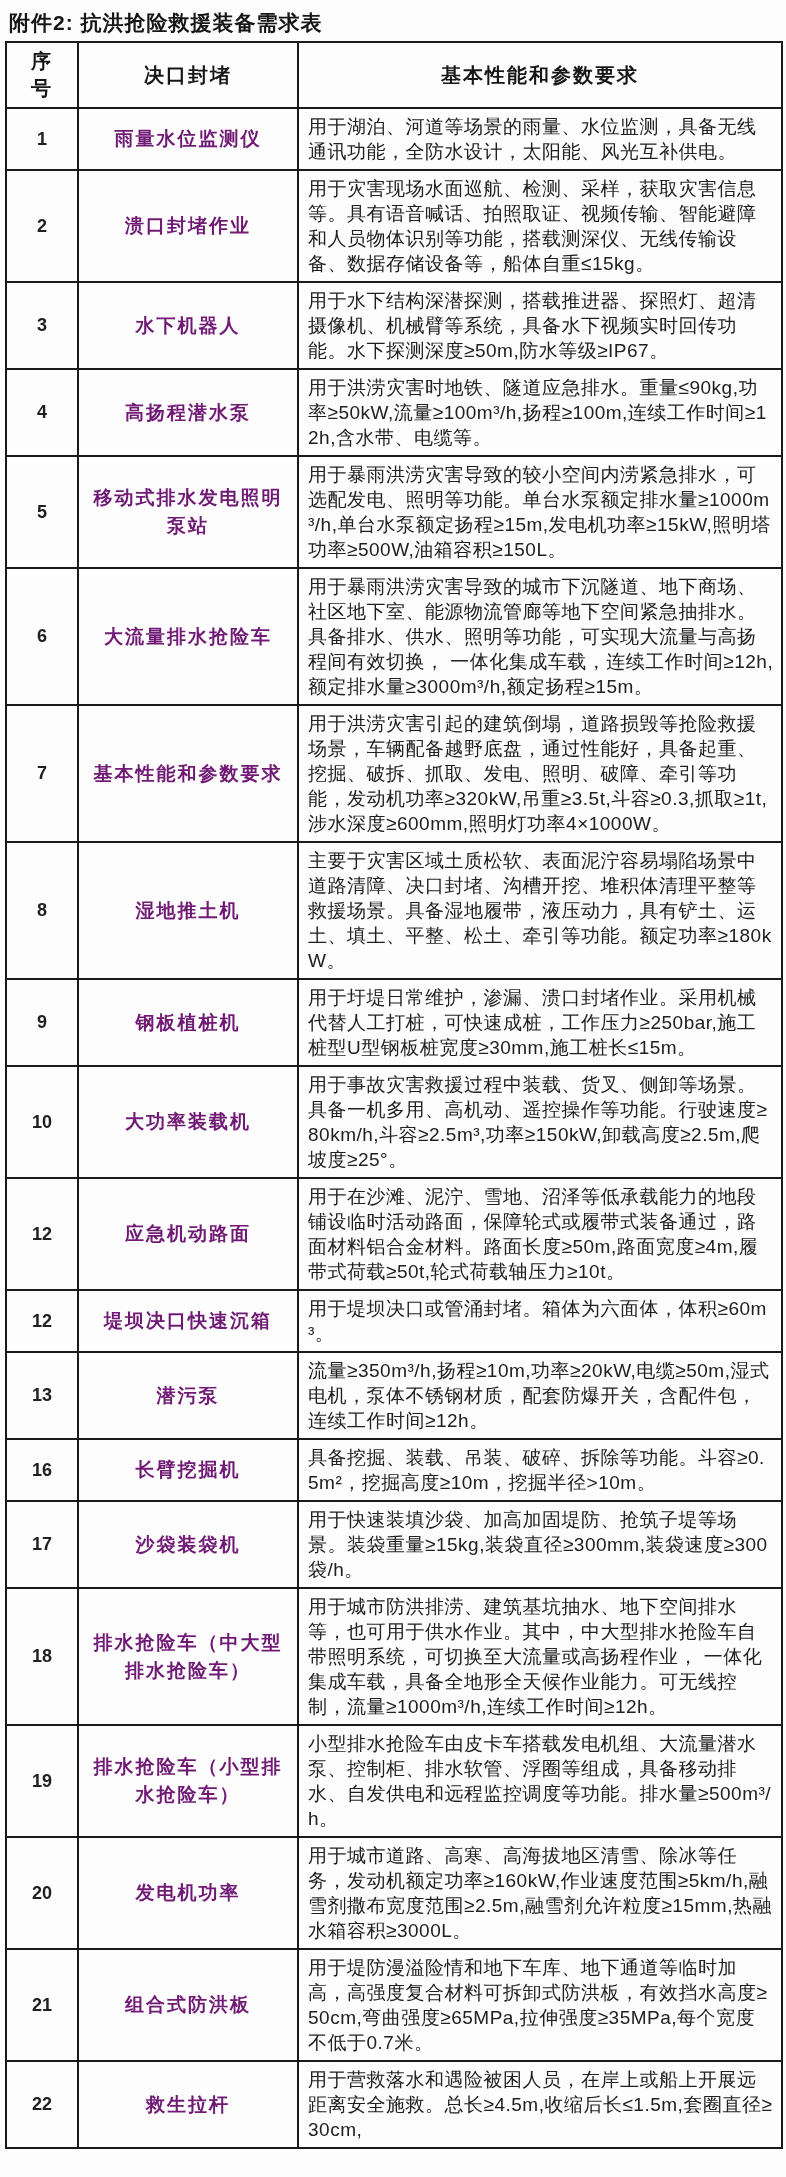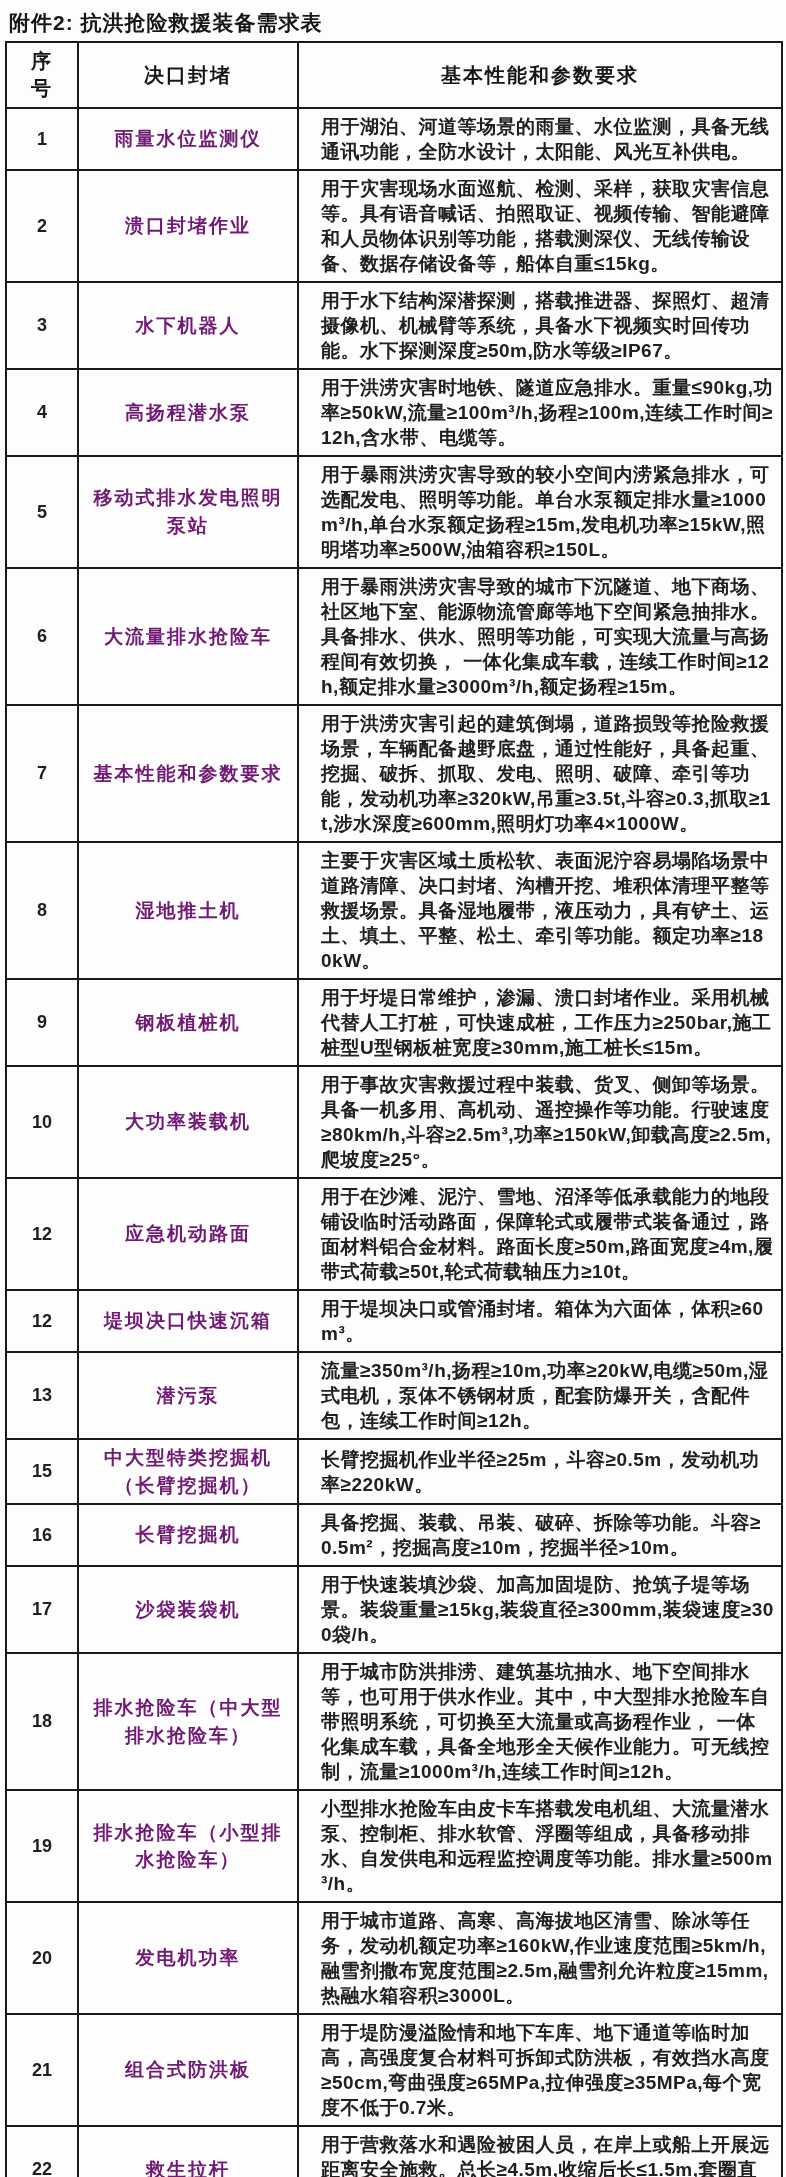--- a/index.html
+++ b/index.html
@@ -31,22 +31,22 @@
     padding:5px 20px; text-align:center; color:#161616;
   }
   td.cell-no {
     font-size:18px; font-weight:bold; text-align:center; color:#202020;
   }
   td.cell-name {
     font-size:19px; font-weight:bold; text-align:center;
     letter-spacing:2px; line-height:1.45; padding:4px 12px; color:#701a75;
   }
   td.cell-desc {
-    font-size:19px; font-weight:bold; line-height:25px;
-    letter-spacing:0.5px; padding:5px 7px 5px 22px;
+    font-size:19px; font-weight:normal; line-height:25px;
+    letter-spacing:0.5px; padding:5px 7px 5px 9px;
     text-align:left; color:#202020; word-break:break-all;
   }
 </style>
 </head>
 <body>
 
 <div class="page">
 
   <div class="doc-title">附件2: 抗洪抢险救援装备需求表</div>
 
@@ -136,25 +136,20 @@
     <td class="cell-desc">用于堤坝决口或管涌封堵。箱体为六面体，体积≥60m³。</td>
   </tr>
 
   <tr>
     <td class="cell-no">13</td>
     <td class="cell-name">潜污泵</td>
     <td class="cell-desc">流量≥350m³/h,扬程≥10m,功率≥20kW,电缆≥50m,湿式电机，泵体不锈钢材质，配套防爆开关，含配件包，连续工作时间≥12h。</td>
   </tr>
 
 
-  <tr>
-    <td class="cell-no">15</td>
-    <td class="cell-name">中大型特类挖掘机（长臂挖掘机）</td>
-    <td class="cell-desc">长臂挖掘机作业半径≥25m，斗容≥0.5m，发动机功率≥220kW。</td>
-  </tr>
 
   <tr>
     <td class="cell-no">16</td>
     <td class="cell-name">长臂挖掘机</td>
     <td class="cell-desc">具备挖掘、装载、吊装、破碎、拆除等功能。斗容≥0.5m²，挖掘高度≥10m，挖掘半径&gt;10m。</td>
   </tr>
 
   <tr>
     <td class="cell-no">17</td>
     <td class="cell-name">沙袋装袋机</td>

